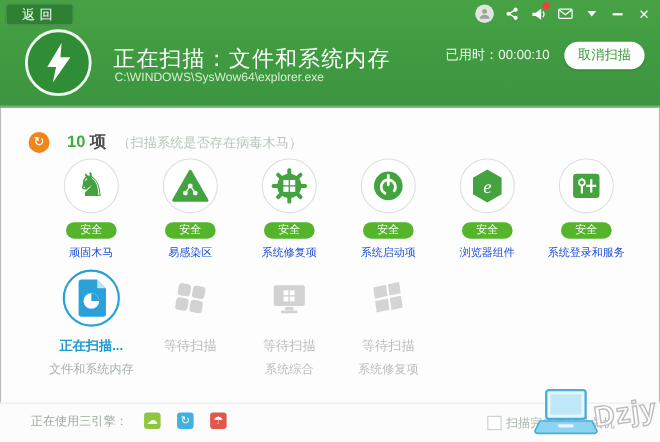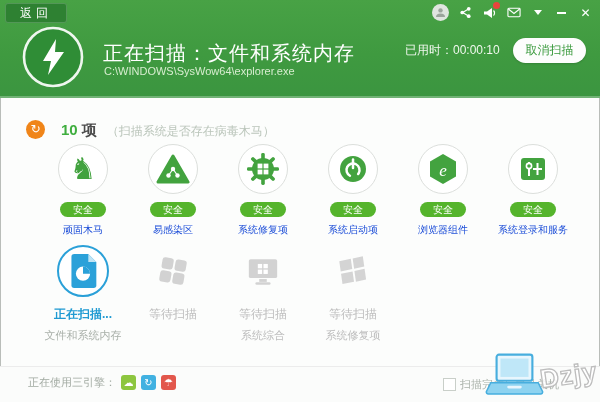--- a/index.html
+++ b/index.html
@@ -54,21 +54,21 @@
        color:#fff;font-size:10px;line-height:15px;}
   .item-label{margin-top:6px;font-size:10px;color:#1d4ed8;}
   .scan-title{margin-top:9px;font-size:12px;color:#1f9ad2;font-weight:bold;}
   .scan-sub{margin-top:5px;font-size:11px;color:#a9b0a9;font-family:Liberation Mono, monospace;}
   .wait-title{margin-top:9px;font-size:12px;color:#bcbcbc;}
   .wait-sub{margin-top:5px;font-size:11px;color:#bcbcbc;}
 
   
   .footer{position:absolute;left:0;right:0;top:366px;height:36px;border-top:1px solid #ececec;
        background:#fbfcfb;}
-  .engines{position:absolute;left:28px;top:8px;display:flex;align-items:center;gap:5px;
+  .engines{position:absolute;left:28px;top:8px;display:flex;align-items:center;gap:15px;
        font-size:11px;color:#a2aaa2;}
   .engine-chip{width:15px;height:15px;border-radius:3px;color:#fff;font-size:10px;
        line-height:15px;text-align:center;}
   .shutdown{position:absolute;left:443px;top:10px;display:flex;align-items:center;gap:4px;
        font-size:11px;color:#aab2aa;}
   .checkbox{width:11px;height:11px;border:1px solid #c9cfc9;background:#fff;cursor:pointer;}
   .laptop{position:absolute;left:484px;top:352px;z-index:6;}
   .watermark{position:absolute;left:540px;top:360px;z-index:7;transform:rotate(-8deg);
        font-size:26px;font-weight:bold;color:rgba(255,255,255,.85);
        -webkit-text-stroke:1.3px #bdbdbd;letter-spacing:1px;}

